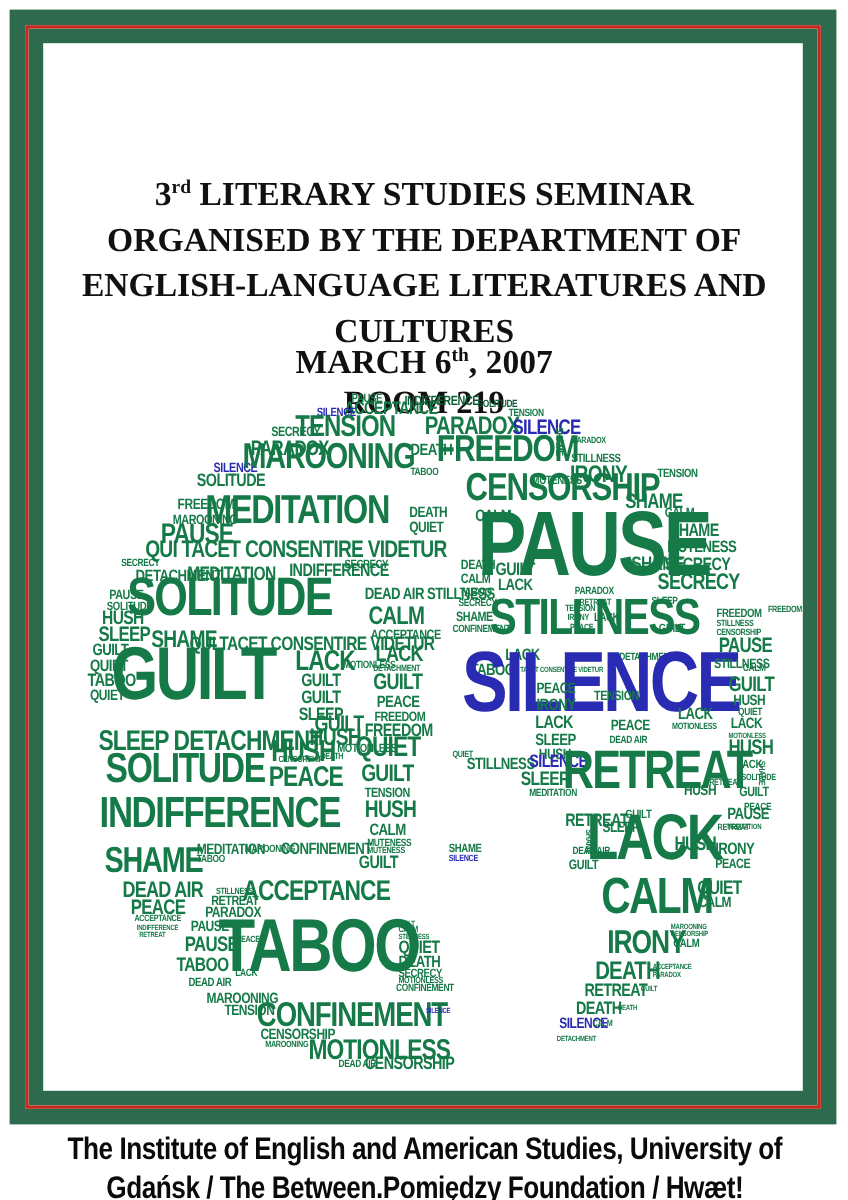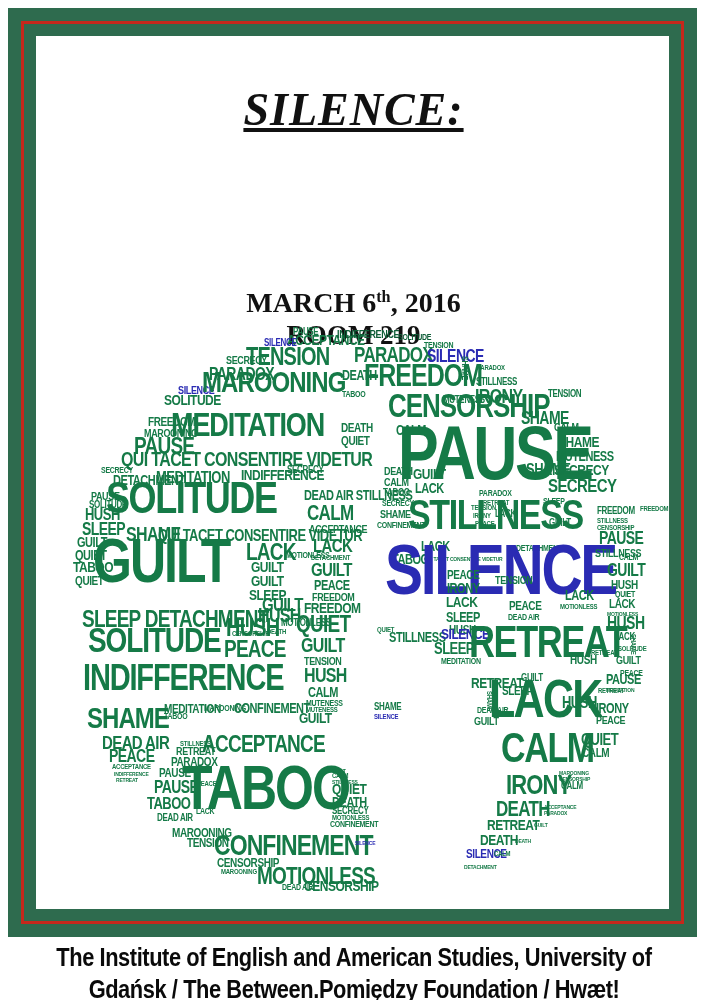--- a/index.html
+++ b/index.html
@@ -35,24 +35,24 @@
 <body>
 
 <div class="page">
 
   <div class="frame-outer" style="border-color: rgb(46, 107, 78);">
     <div class="frame-red" style="border-color: rgb(197, 40, 28);">
       <div class="frame-inner" style="border-color: rgb(46, 107, 78);"></div>
     </div>
   </div>
 
-  <h1 class="title"><span>SILENCE:</span></h1>
-
-
-  <p class="when"><span>MARCH 6</span><sup>th</sup><span>, 2016</span></p>
+
+  <p class="seminar"><span>3</span><sup>rd</sup><span> LITERARY STUDIES SEMINAR ORGANISED BY THE DEPARTMENT OF ENGLISH-LANGUAGE LITERATURES AND CULTURES</span></p>
+
+  <p class="when"><span>MARCH 6</span><sup>th</sup><span>, 2007</span></p>
 
   <p class="room">ROOM 219</p>
 
   <div class="cloud" id="cloud">
       <span class="cw" style="left: 293px; top: 329px; font-size: 8px; color: rgb(21, 122, 71); transform: scaleY(1.25);">PAUSE</span>
       <span class="cw" style="left: 287px; top: 335px; font-size: 12px; color: rgb(21, 122, 71); transform: scaleY(1.25);">ACCEPTANCE</span>
       <span class="cw" style="left: 264px; top: 340px; font-size: 8px; color: rgb(42, 43, 179); transform: scaleY(1.25);">SILENCE</span>
       <span class="cw" style="left: 337px; top: 330px; font-size: 9px; color: rgb(13, 92, 54); transform: scaleY(1.25);">INDIFFERENCE</span>
       <span class="cw" style="left: 398px; top: 334px; font-size: 7px; color: rgb(13, 92, 54); transform: scaleY(1.25);">SOLITUDE</span>
       <span class="cw" style="left: 424px; top: 342px; font-size: 7px; color: rgb(21, 122, 71); transform: scaleY(1.25);">TENSION</span>

